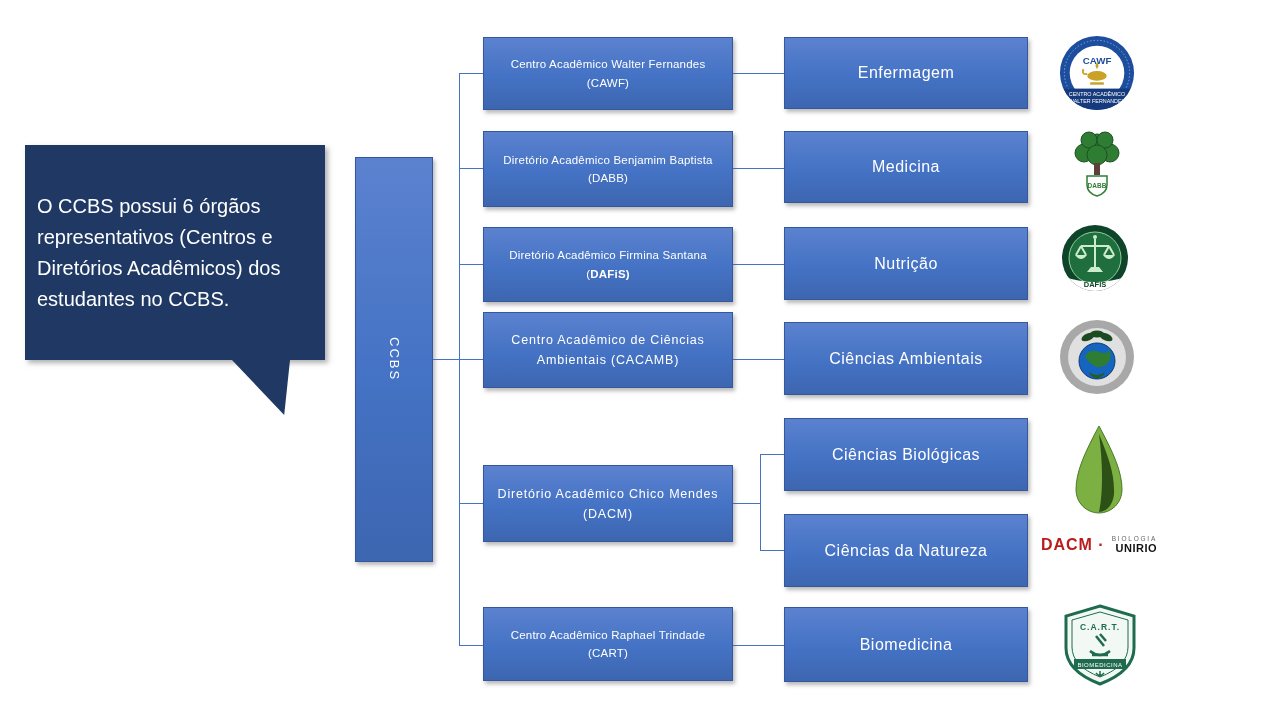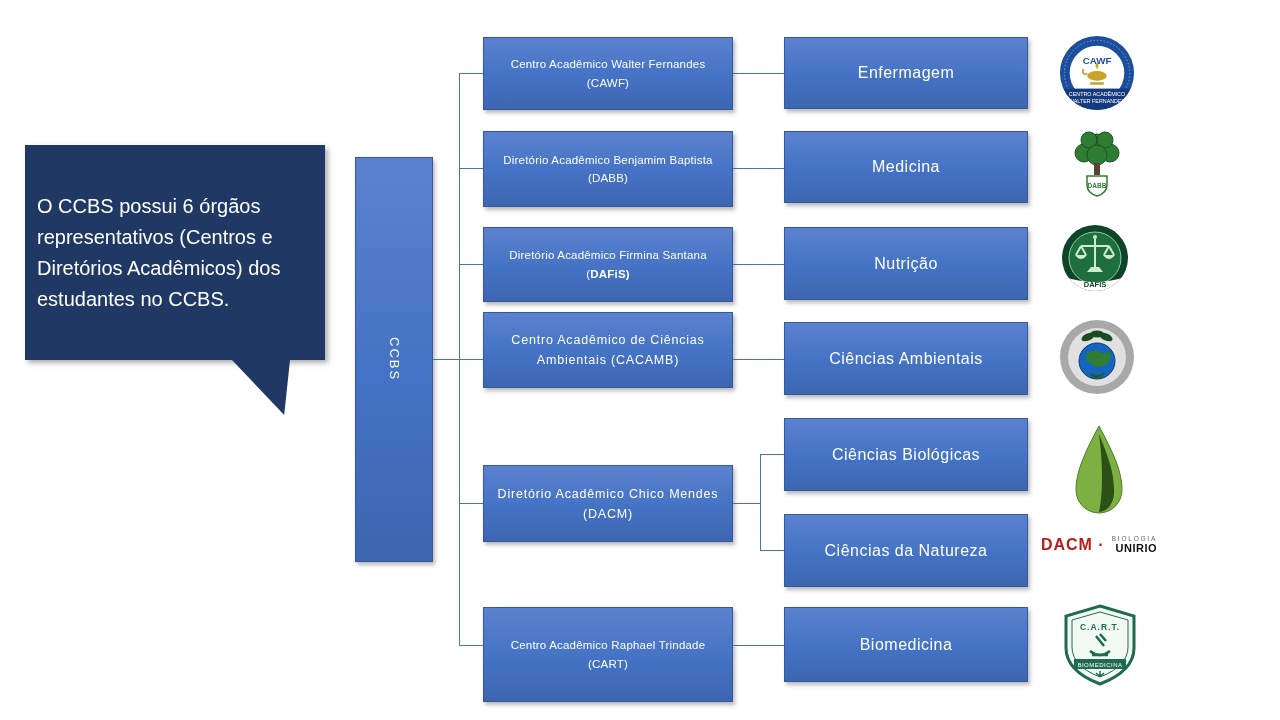--- a/index.html
+++ b/index.html
@@ -86,21 +86,21 @@
   </div>
   <div class="node org" style="top:227px; height:75px;">
     <span><span>Diretório Acadêmico Firmina Santana (</span><b>DAFiS)</b></span>
   </div>
   <div class="node org wide" style="top:312px; height:76px;">
     <span>Centro Acadêmico de Ciências Ambientais (CACAMB)</span>
   </div>
   <div class="node org wide" style="top:465px; height:77px;">
     <span>Diretório Acadêmico Chico Mendes (DACM)</span>
   </div>
-  <div class="node org" style="top:607px; height:95px;">
+  <div class="node org" style="top:607px; height:74px;">
     <span>Centro Acadêmico Raphael Trindade (CART)</span>
   </div>
 
   <div class="node course" style="top:37px;  height:72px;">
     <span>Enfermagem</span>
   </div>
   <div class="node course" style="top:131px; height:72px;">
     <span>Medicina</span>
   </div>
   <div class="node course" style="top:227px; height:73px;">

